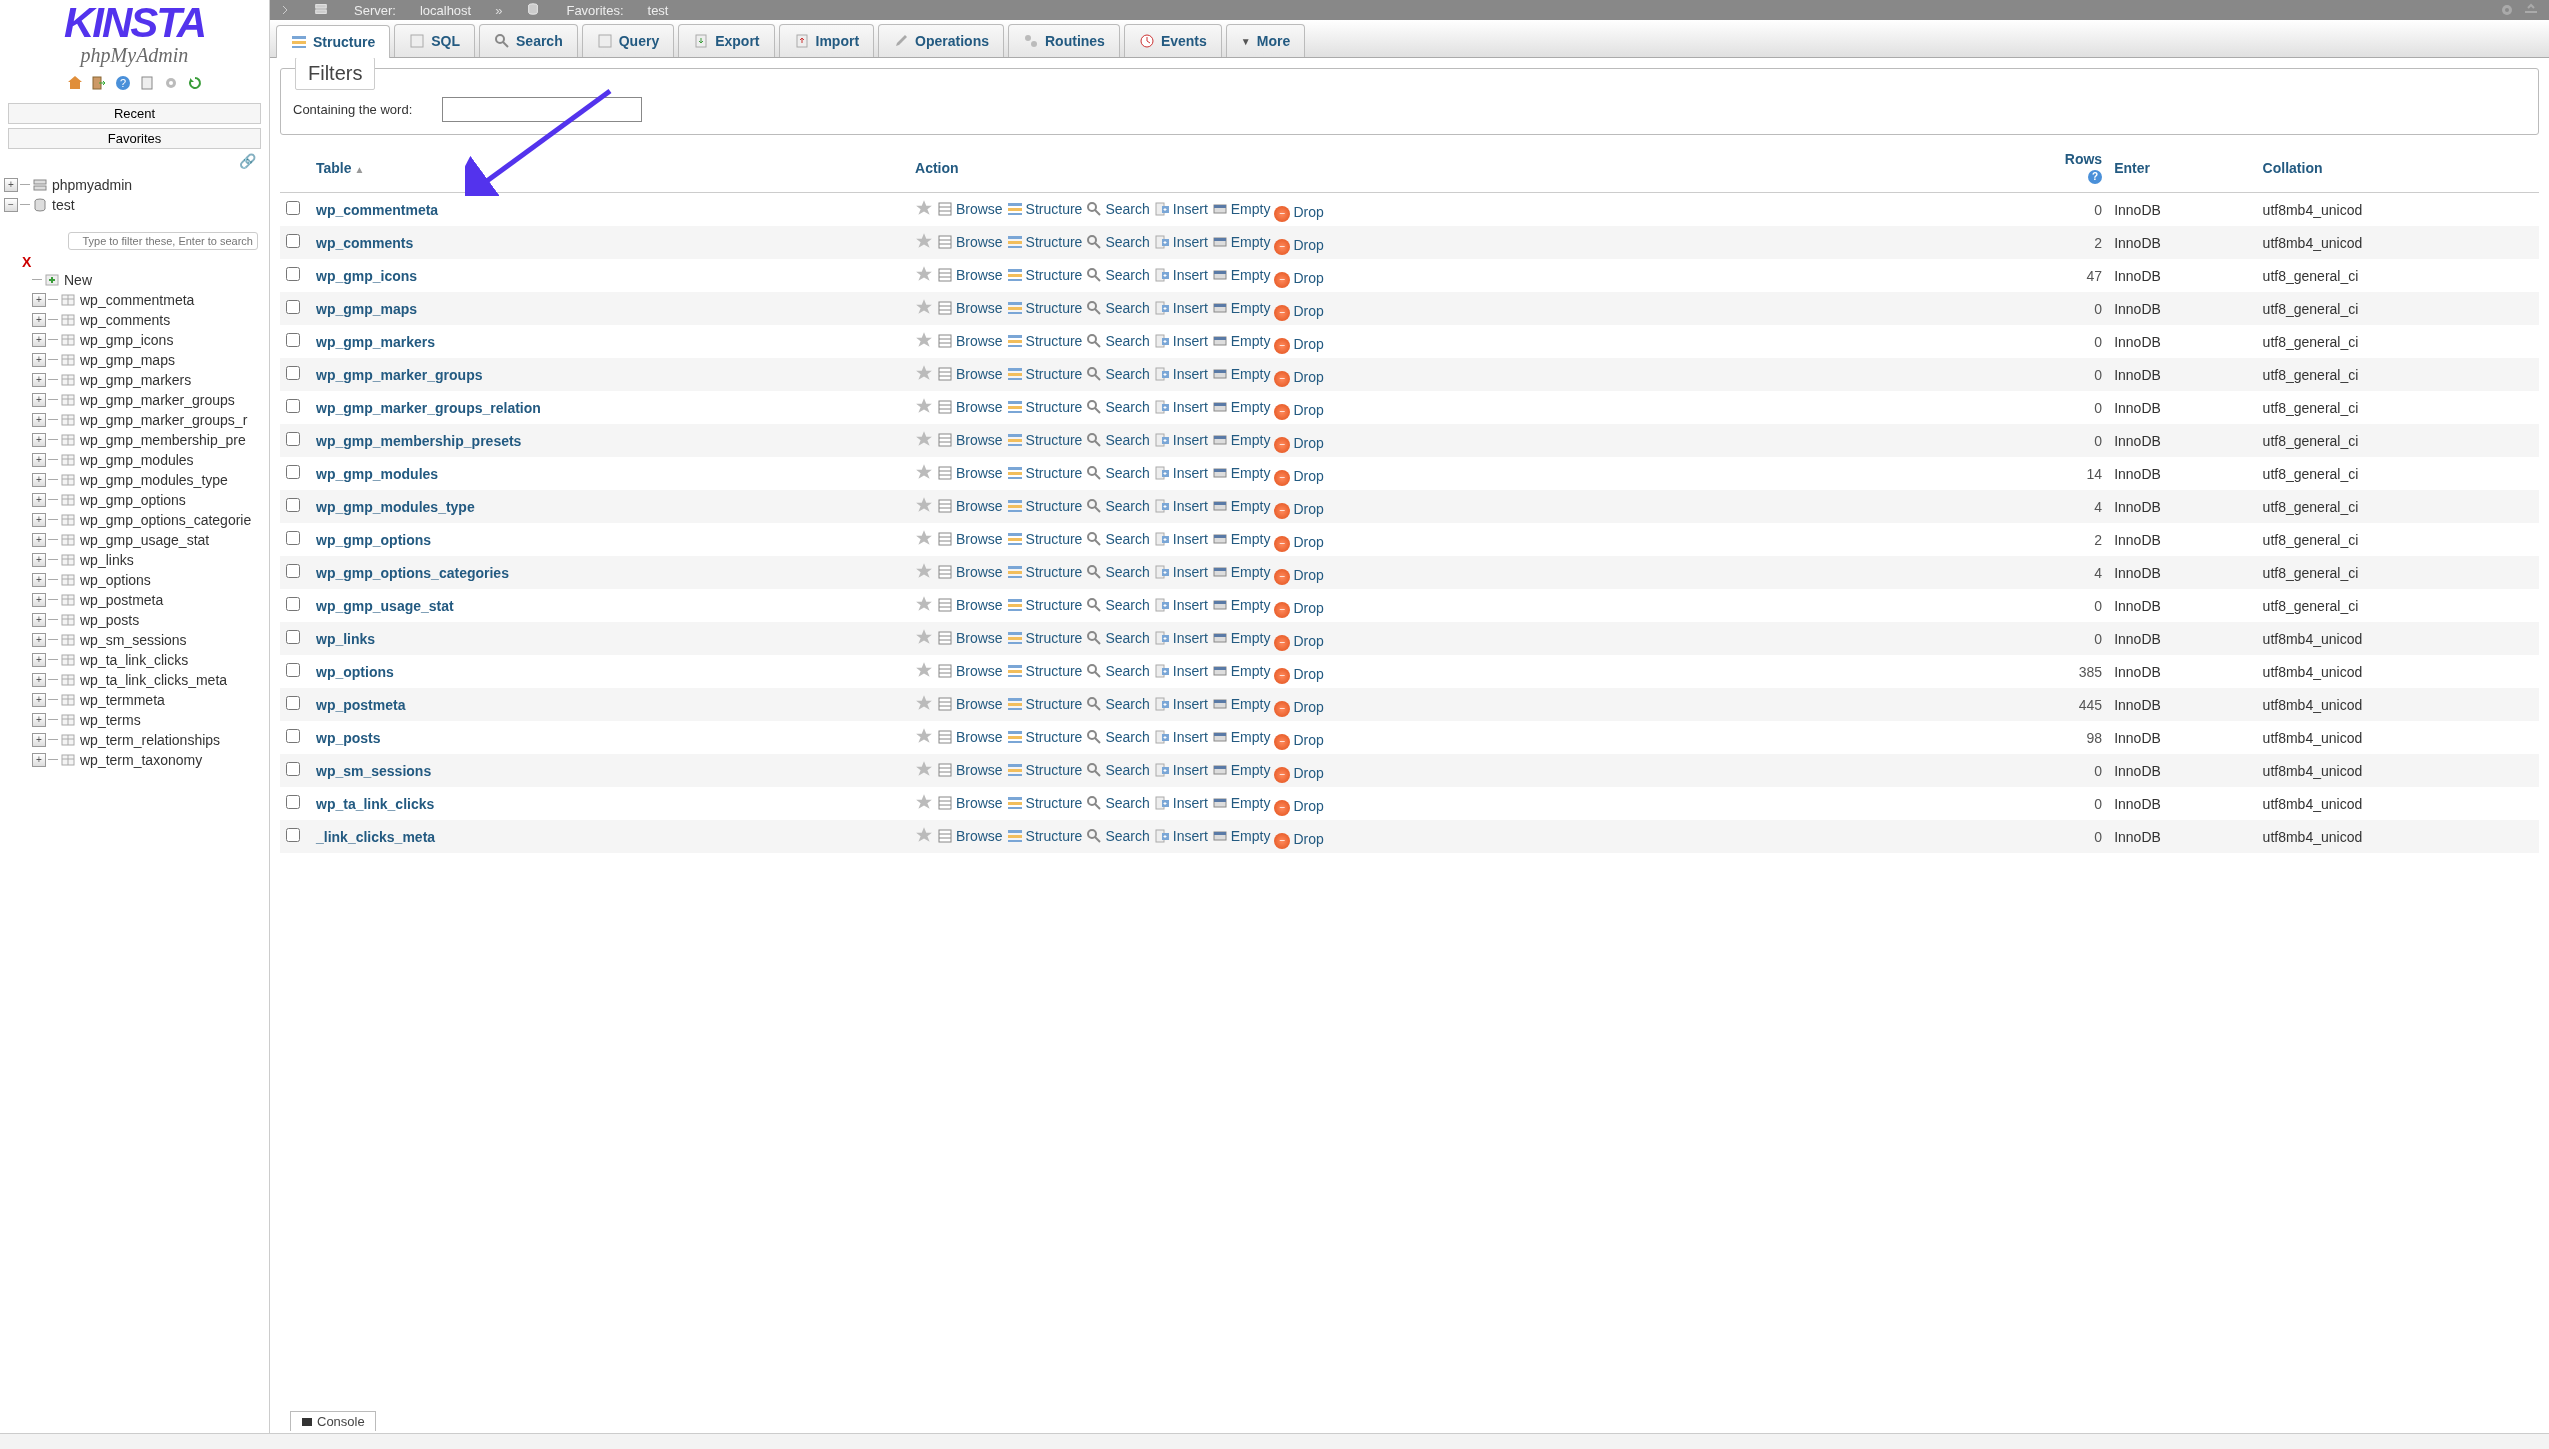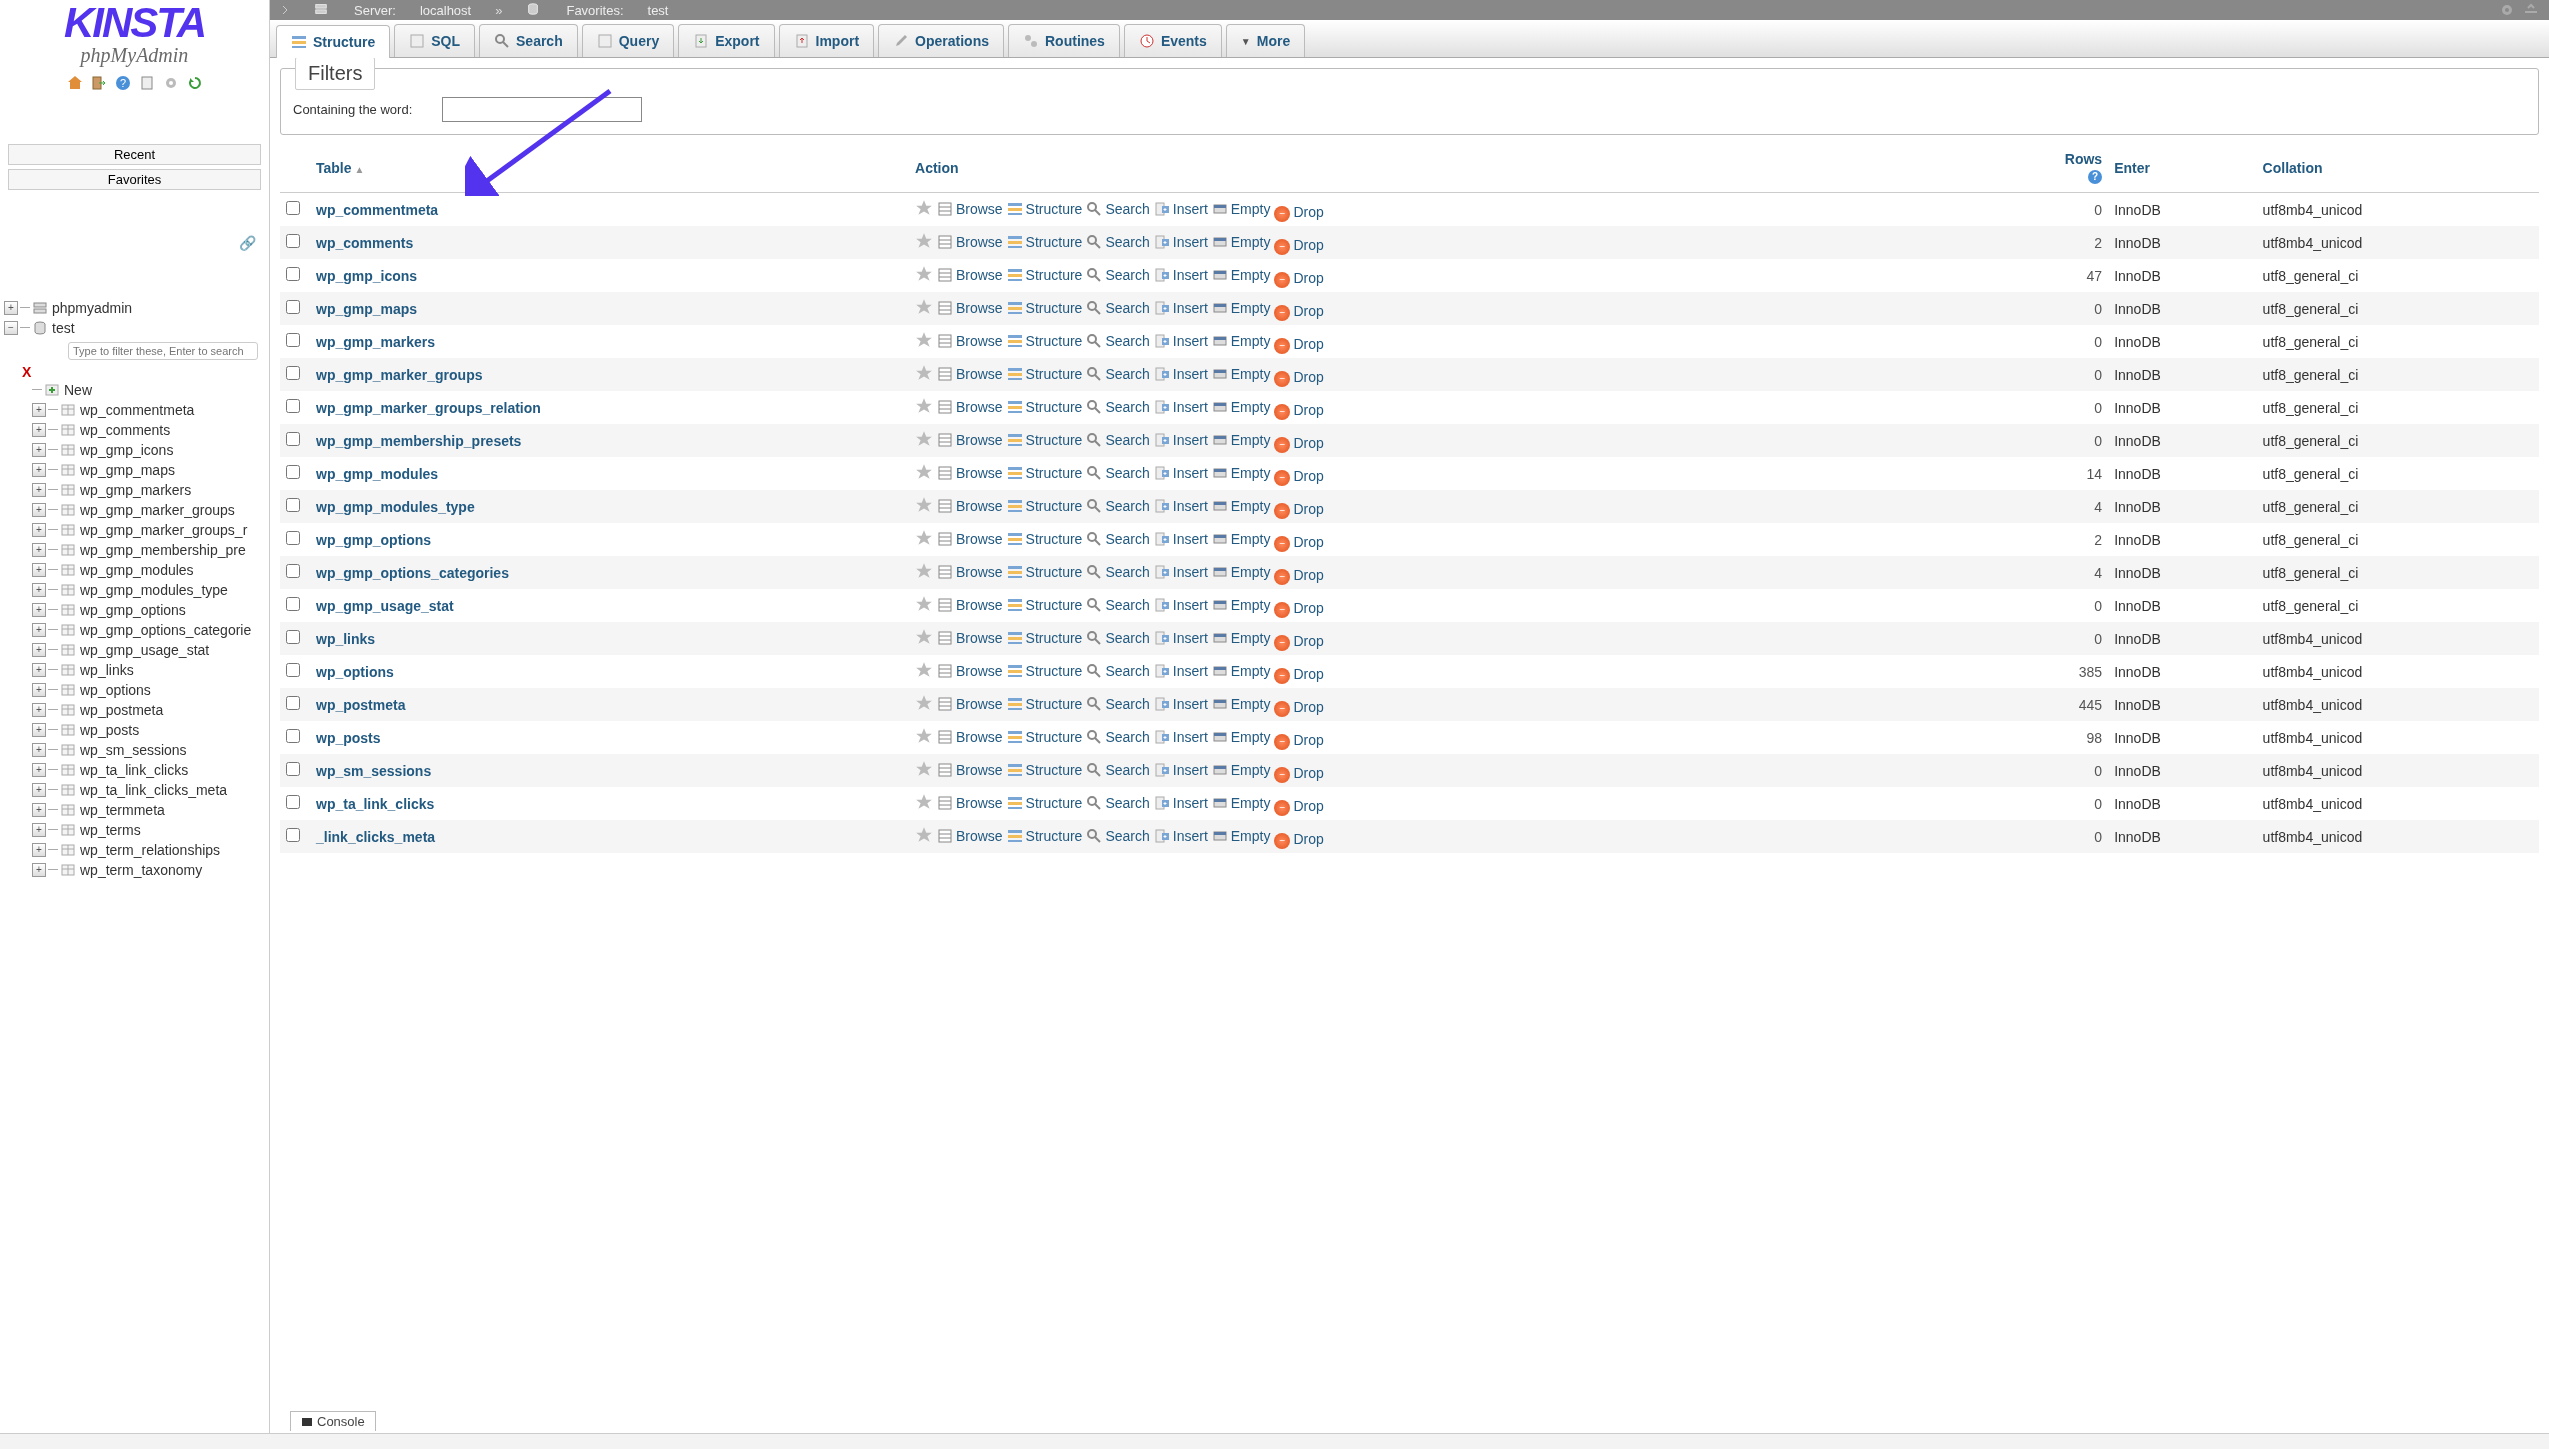--- a/index.html
+++ b/index.html
@@ -1,35 +1,35 @@
 <!DOCTYPE html>
 <html><head>
 <meta charset="utf-8">
 <style>
 * { box-sizing: border-box; margin: 0; padding: 0; }
 body { font-family: sans-serif; font-size: 13px; color: #333; background: #fff; overflow: hidden; }
 .app { display: flex; height: 100vh; }
 
 
-.sidebar { width: 270px; background: #fff; border-right: 1px solid #ccc; display: flex; flex-direction: column; overflow: hidden; gap: 41px; }
+.sidebar { width: 270px; background: #fff; border-right: 1px solid #ccc; display: flex; flex-direction: column; overflow: hidden; }
 .logo-area { padding: 4px 10px 0; text-align: center; }
 .kinsta-logo { font-family: Arial, sans-serif; font-weight: 900; font-size: 42px; color: #5333ED; font-style: italic; letter-spacing: -2px; line-height: 0.9; }
 .pma-sub { font-family: serif; font-style: italic; font-size: 20px; color: #696969; margin-top: 2px; }
 .icon-row { display: flex; justify-content: center; gap: 6px; padding: 8px 0; }
 .icon-row .ico { width: 18px; height: 18px; display: inline-block; border-radius: 2px; }
 .recent-fav { display: flex; gap: 4px; padding: 2px 8px; flex-direction: column; }
 .rf-btn { border: 1px solid #ccc; background: #f6f6f6; padding: 2px 8px; font-size: 13px; cursor: pointer; }
 .link-row { text-align: right; padding: 2px 12px; color: #666; font-size: 14px; }
 .tree { flex: 1; overflow-y: auto; padding: 4px 0; font-size: 14px; }
 .tree-node { display: flex; align-items: center; padding: 2px 4px; white-space: nowrap; }
 .tree-toggle { width: 14px; height: 14px; border: 1px solid #999; background: linear-gradient(#fff,#ddd); display: inline-flex; align-items: center; justify-content: center; font-size: 10px; color: #555; margin-right: 2px; cursor: pointer; }
 .tree-dash { width: 10px; height: 1px; background: #aaa; margin-right: 2px; }
 .tree-icon { width: 16px; height: 16px; display: inline-block; margin-right: 4px; }
 .tree-label { color: #333; cursor: pointer; }
-.filter-input { margin: 4px 0 4px 50px; width: 190px; font-size: 11px; color: #999; border: 1px solid #ccc; padding: 2px 4px; border-radius: 3px; }
+.filter-input { margin: 17px 0 4px 50px; width: 190px; font-size: 11px; color: #999; border: 1px solid #ccc; padding: 2px 4px; border-radius: 3px; text-align: right; }
 .filter-x { color: #c00; font-weight: bold; }
 .child-indent-1 { padding-left: 18px; }
 .child-indent-2 { padding-left: 32px; }
 
 
 .main { flex: 1; display: flex; flex-direction: column; background: #fff; overflow: hidden; }
 .breadcrumb-bar { background: #888; color: #eee; padding: 2px 10px; font-size: 13px; display: flex; align-items: center; gap: 24px; }
 .breadcrumb-bar .sep { color: #ddd; }
 .bc-icons-right { margin-left: auto; display: flex; gap: 8px; }
 .bc-ico { width: 16px; height: 16px; display: inline-block; }

